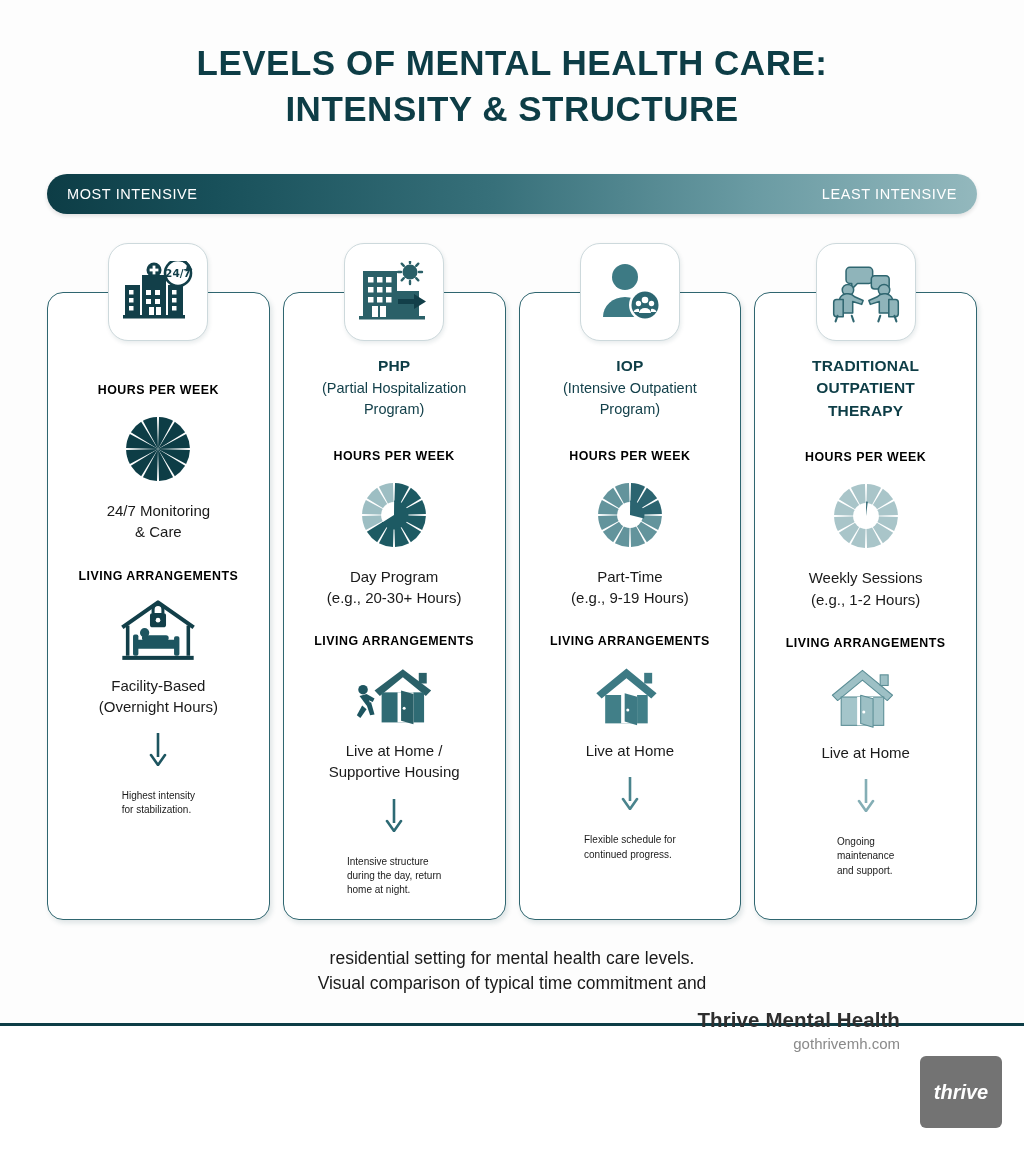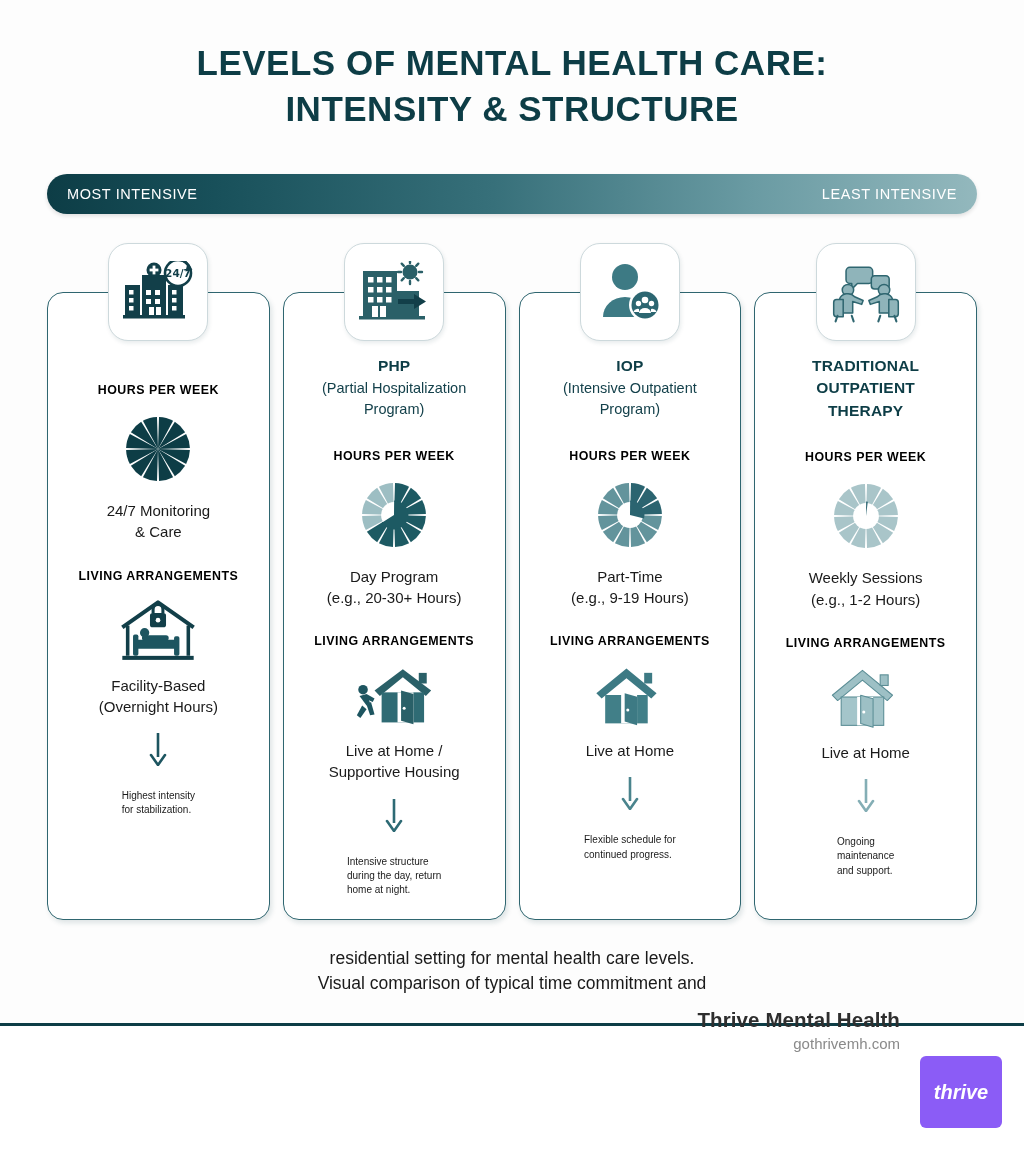--- a/index.html
+++ b/index.html
@@ -172,21 +172,21 @@
   }
   .brand-url {
     color: #8a8a8a;
     font-size: 15px;
     margin-top: 3px;
   }
   .logo {
     position: absolute;
     right: 22px; top: 1056px;
     width: 82px; height: 72px;
-    background: #8b5cf6;
+    background: #737373;
     border-radius: 6px;
     display: flex; align-items: center; justify-content: center;
   }
   .logo span {
     color: #ffffff;
     font-style: italic;
     font-weight: 700;
     font-size: 20px;
   }
 </style>

